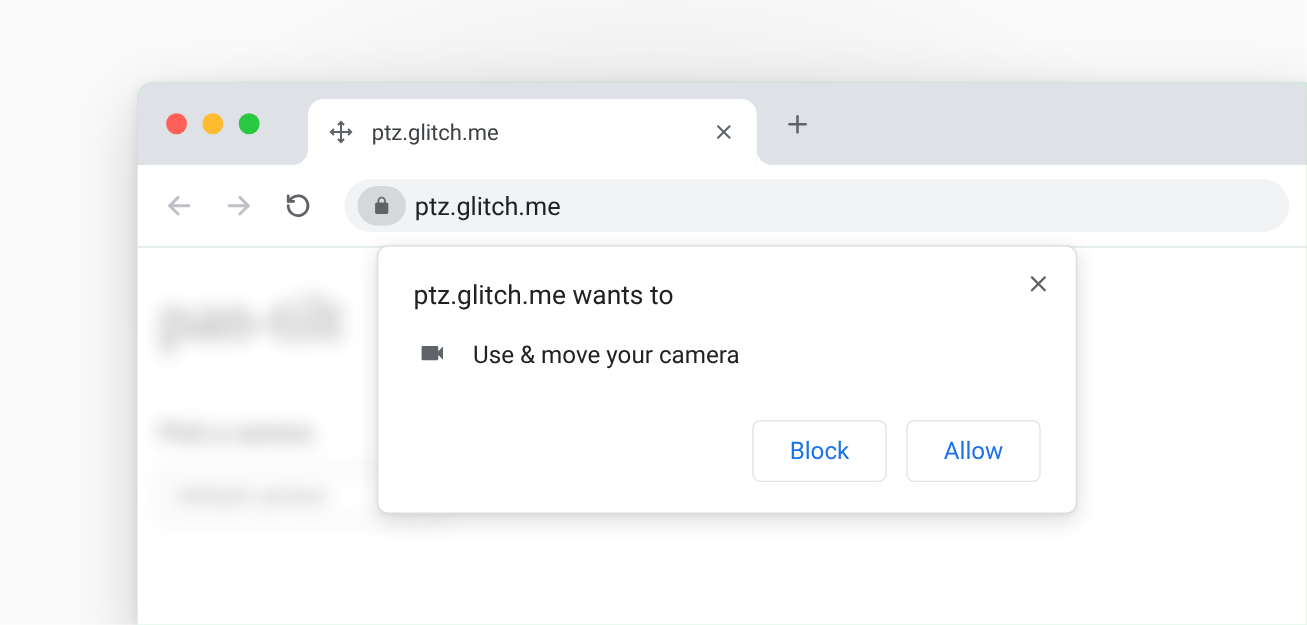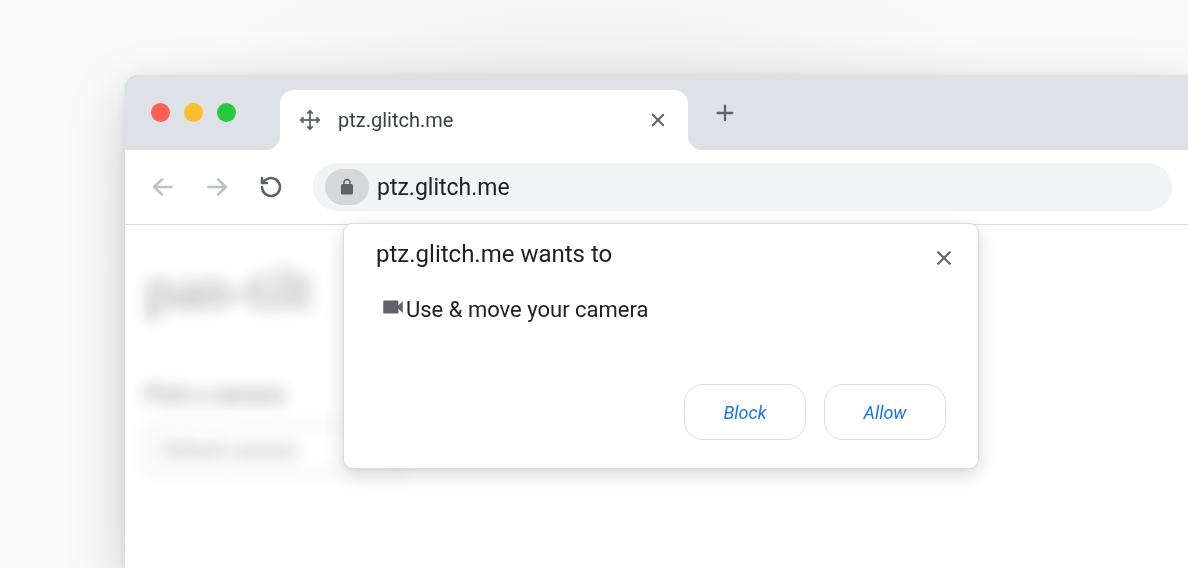--- a/index.html
+++ b/index.html
@@ -209,21 +209,21 @@
     }
     .permission-prompt {
       position: absolute;
       left: 218px;
       top: 148px;
       width: 636px;
       background: #fff;
       border: 1px solid #dadce0;
       border-radius: 10px;
       box-shadow: 0 6px 20px rgba(0,0,0,0.14), 0 1px 4px rgba(0,0,0,0.06);
-      padding: 16px 32px 28px 32px;
+      padding: 30px 32px 28px 32px;
       z-index: 100;
     }
     .prompt-close {
       position: absolute;
       right: 18px;
       top: 18px;
       width: 32px;
       height: 32px;
       display: flex;
       align-items: center;
@@ -232,49 +232,49 @@
       cursor: pointer;
     }
     .prompt-title {
       font-size: 24px;
       color: #202124;
       margin-bottom: 26px;
     }
     .prompt-row {
       display: flex;
       align-items: center;
-      margin-bottom: 60px;
+      gap: 24px;
+      margin-bottom: 44px;
       padding-left: 4px;
     }
     .camera-icon {
       color: #5f6368;
     }
     .prompt-permission {
       font-size: 22px;
       color: #202124;
     }
     .prompt-buttons {
       display: flex;
       justify-content: flex-end;
       gap: 18px;
     }
     .prompt-btn {
       min-width: 122px;
       height: 56px;
       border: 1px solid #dadce0;
-      border-radius: 19px;
+      border-radius: 7px;
       background: #fff;
       color: #1a73e8;
-      font-size: 18px;
+      font-size: 22px;
       display: flex;
       align-items: center;
       justify-content: center;
       cursor: pointer;
       padding: 0 22px;
-      font-style: italic;
     }
   </style>
 </head>
 <body>
 
 <div class="shadow-wrapper"></div>
 
 <div class="browser-window">
 
   <div class="titlebar">

